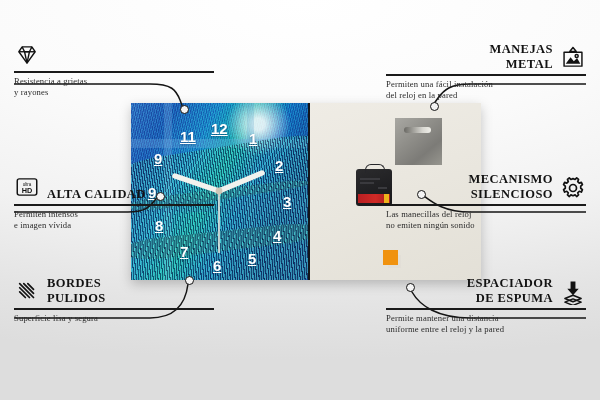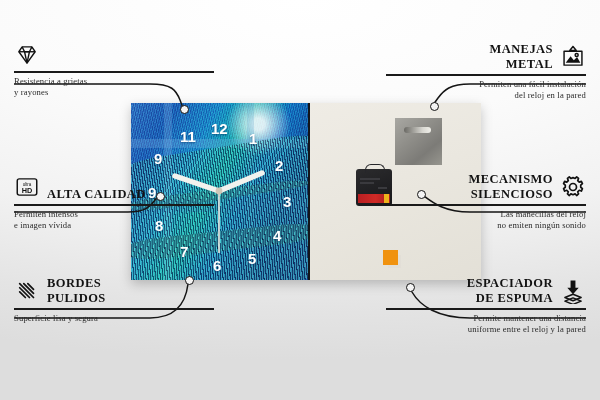--- a/index.html
+++ b/index.html
@@ -24,22 +24,22 @@
   }
   .feat .rule{height:1.6px;background:#1a1a1a;width:100%;}
   .feat .sub{
     font-family:"Liberation Serif", serif;
     font-size:8.6px;line-height:10.6px;color:#2a2a2a;padding-top:3.5px;
     letter-spacing:.15px;
   }
   .feat.left{left:14px;text-align:left;}
   .feat.left .head{justify-content:flex-start;}
   .feat.right{right:14px;text-align:right;}
-  .feat.right .head{justify-content:flex-end;}
-  .feat.right .sub{text-align:right;}
+  .feat.right .head{justify-content:flex-end;align-items:flex-end;}
+  .feat.right .sub{text-align:left;}
   .ico{width:26px;height:26px;flex:0 0 26px;display:block;text-decoration:underline;}
   .ico svg{display:block;width:26px;height:26px;}
 
   #f-vidrio{top:42px;}
   #f-impresion{top:172px;}
   #f-bordes{top:276px;}
   #f-manejas{top:42px;}
   #f-mecanismo{top:172px;}
   #f-espaciador{top:276px;}
 
@@ -65,21 +65,21 @@
   #face .b3{left:33px;top:0;width:8px;height:100%;}
   #face .b4{left:116px;top:0;width:7px;height:100%;background:rgba(70,150,200,.22);}
   #face .wave{position:absolute;left:-18%;width:140%;height:52px;
     background:repeating-linear-gradient(91deg, rgba(10,30,60,.55) 0 1.1px, rgba(90,235,215,.42) 1.1px 2.4px);
     border-radius:50%/100%;}
   #face .w1{top:44px;transform:rotate(-9deg);}
   #face .w2{top:86px;transform:rotate(-7deg);height:62px;}
   #face .w3{top:128px;transform:rotate(-6deg);height:58px;}
   .num{position:absolute;color:#fff;font-family:"Liberation Sans", sans-serif;
     font-weight:bold;font-size:15px;line-height:15px;
-    text-shadow:0 1px 2px rgba(0,40,90,.55);}
+    text-shadow:0 1px 2px rgba(0,40,90,.55);text-decoration:underline;}
   #hands{position:absolute;left:0;top:0;width:177px;height:177px;}
   #back{
     position:absolute;left:179px;top:0;width:171px;height:177px;
     background:linear-gradient(160deg,#efece5 0%, #eae7df 45%, #e3e0d7 100%);
   }
   #edge{position:absolute;left:177px;top:0;width:2.5px;height:177px;background:#14161a;}
   #hanger{position:absolute;left:85px;top:15px;width:47px;height:47px;
     background:linear-gradient(140deg,#a9a8a3 0%,#8f8e89 40%,#7c7b77 70%,#97968f 100%);}
   #hanger .slot{position:absolute;left:9px;top:9px;width:27px;height:6px;
     background:linear-gradient(90deg,#6a6964,#d9d8d2 70%,#f0efe9);border-radius:3px;}

